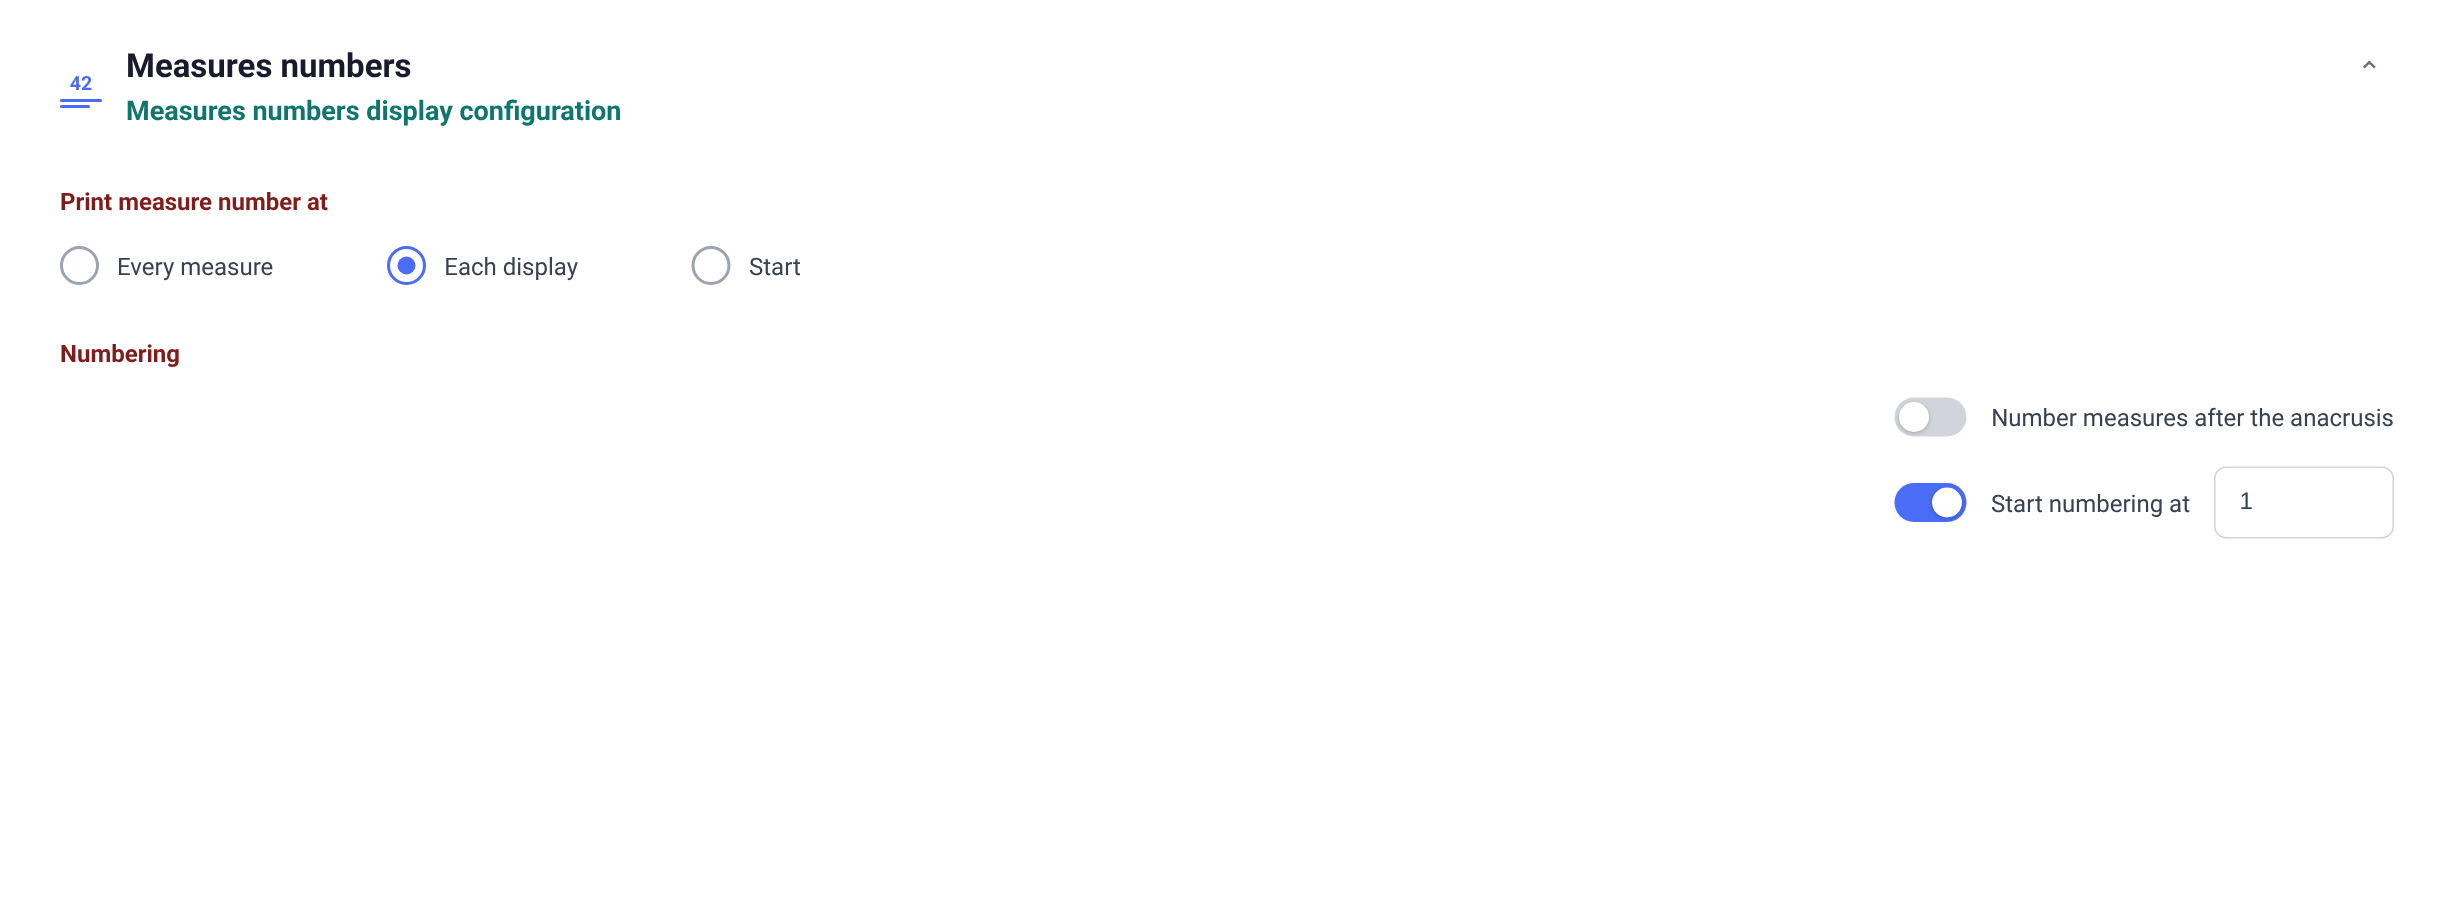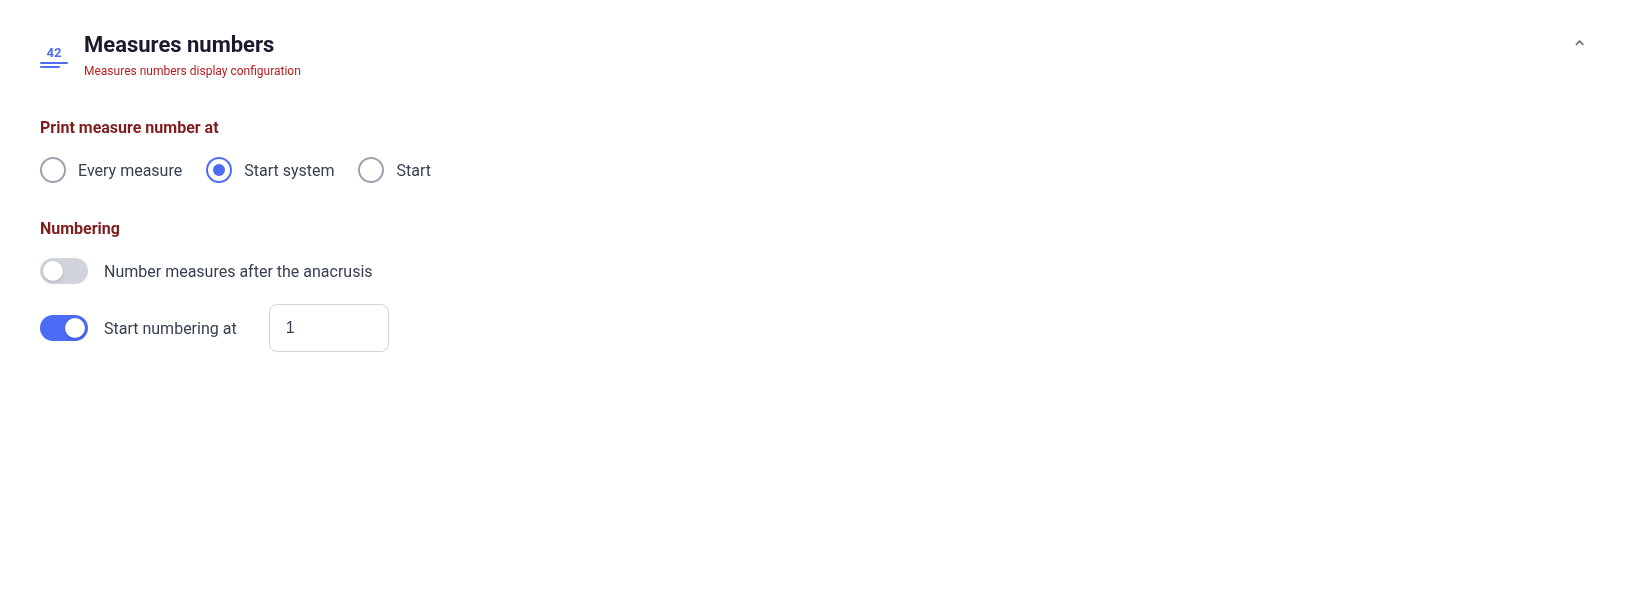--- a/index.html
+++ b/index.html
@@ -77,23 +77,23 @@
 
     .header-text h1 {
       font-size: 22px;
       font-weight: 700;
       color: #1a1a2e;
       line-height: 1.2;
       margin-bottom: 6px;
     }
 
     .header-text p {
-      font-size: 12px;
-      color: #b91c1c;
-      font-weight: 400;
+      font-size: 18px;
+      color: #0f766e;
+      font-weight: 700;
     }
 
     .collapse-button {
       position: absolute;
       top: 32px;
       right: 40px;
       background: none;
       border: none;
       cursor: pointer;
       color: #6b7280;
@@ -107,21 +107,21 @@
     .section-label {
       font-size: 16px;
       font-weight: 700;
       color: #7f1d1d;
       margin-bottom: 20px;
     }
 
     .radio-group {
       display: flex;
       align-items: flex-start;
-      gap: 24px;
+      gap: 76px;
       margin-bottom: 36px;
     }
 
     .radio-option {
       display: flex;
       align-items: center;
       gap: 12px;
       cursor: pointer;
     }
 
@@ -157,20 +157,21 @@
 
     .numbering-section {
       margin-top: 4px;
     }
 
     .toggle-row {
       display: flex;
       align-items: center;
       gap: 16px;
       margin-bottom: 20px;
+      justify-content: flex-end;
     }
 
     .toggle {
       width: 48px;
       height: 26px;
       border-radius: 13px;
       background: #d1d5db;
       position: relative;
       cursor: pointer;
       flex-shrink: 0;
@@ -200,21 +201,21 @@
 
     .toggle-label {
       font-size: 16px;
       color: #374151;
       font-weight: 400;
     }
 
     .number-input-wrapper {
       display: flex;
       align-items: center;
-      gap: 32px;
+      gap: 16px;
     }
 
     .number-input-label {
       font-size: 16px;
       color: #374151;
       font-weight: 400;
     }
 
     .number-input {
       width: 120px;
@@ -256,21 +257,21 @@
     <div class="section-label">Print measure number at</div>
     <div class="radio-group">
 
       <div class="radio-option">
         <div class="radio-circle"></div>
         <span class="radio-label">Every measure</span>
       </div>
 
       <div class="radio-option">
         <div class="radio-circle selected"></div>
-        <span class="radio-label">Start system</span>
+        <span class="radio-label">Each display</span>
       </div>
 
       <div class="radio-option">
         <div class="radio-circle"></div>
         <span class="radio-label">Start</span>
       </div>
 
     </div>
   </div>
 

